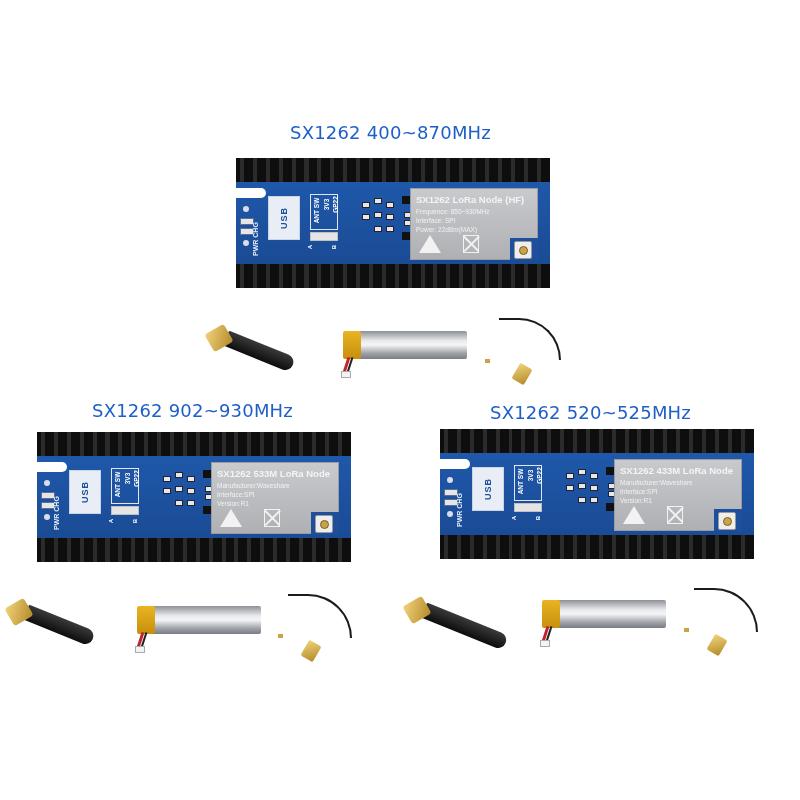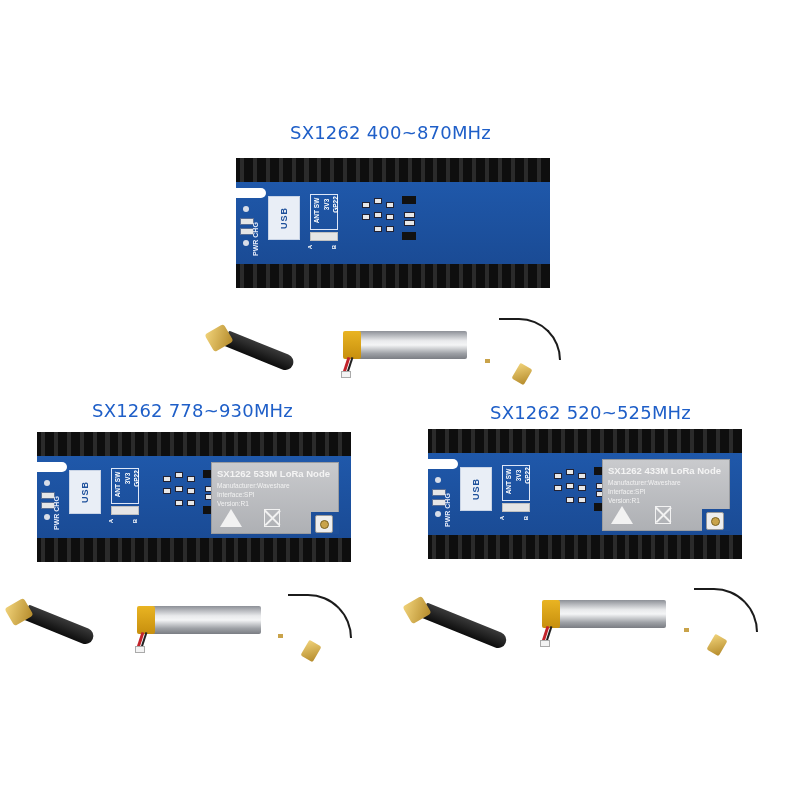--- a/index.html
+++ b/index.html
@@ -78,20 +78,30 @@
     <div class="smd" style="left:150px;top:20px;"></div>
     <div class="smd" style="left:126px;top:32px;"></div>
     <div class="smd" style="left:138px;top:30px;"></div>
     <div class="smd" style="left:150px;top:32px;"></div>
     <div class="smd" style="left:138px;top:44px;"></div>
     <div class="smd" style="left:150px;top:44px;"></div>
     <div class="ic" style="left:166px;top:14px;"></div>
     <div class="smd" style="left:168px;top:30px;width:9px;"></div>
     <div class="smd" style="left:168px;top:38px;width:9px;"></div>
     <div class="ic" style="left:166px;top:50px;"></div>
+    <div class="shield">
+      <div class="shield-title">SX1262 LoRa Node (HF)</div>
+      <div class="shield-line" style="top:19px;">Frequence: 850~930MHz</div>
+      <div class="shield-line" style="top:28px;">Interface: SPI</div>
+      <div class="shield-line" style="top:37px;">Power: 22dBm(MAX)</div>
+      <div class="esd"></div>
+      <div class="bin"></div>
+      <div class="shield-cut"></div>
+      <div class="ufl"></div>
+    </div>
   </div>
   <div class="header-strip bot"></div>
 </div>
 
 <div class="antenna" style="left:208px;top:322px;">
   <div class="ant-body"></div>
     <div class="ant-sma"></div>
 </div>
 <div class="battery" style="left:343px;top:331px;">
   <div class="bat-body"></div>
@@ -99,21 +109,21 @@
   <div class="bat-wire"></div>
     <div class="bat-wire2"></div>
     <div class="bat-plug"></div>
 </div>
 <div class="pigtail" style="left:485px;top:315px;">
   <div class="pig-cable" style="top:3px;left:14px;width:60px;height:40px;"></div>
   <div class="pig-ufl" style="top:44px;"></div>
   <div class="pig-sma" style="left:30px;top:50px;"></div>
 </div>
 
-<div class="title" style="left:92px;top:400px;">SX1262 778~930MHz</div>
+<div class="title" style="left:92px;top:400px;">SX1262 902~930MHz</div>
 
 <div class="board" style="left:37px;top:432px;">
   <div class="header-strip top"></div>
   <div class="pcb-inner">
     <div class="notch"></div>
     <div class="pad" style="top:24px;"></div>
     <div class="led" style="top:36px;"></div>
     <div class="led" style="top:46px;"></div>
     <div class="pad" style="top:58px;"></div>
     <div class="pwr-label" style="top:74px;">PWR CHG</div>
@@ -166,21 +176,21 @@
     <div class="bat-plug"></div>
 </div>
 <div class="pigtail" style="left:278px;top:592px;">
   <div class="pig-cable" style="top:2px;left:10px;width:62px;height:42px;"></div>
   <div class="pig-ufl" style="top:42px;"></div>
   <div class="pig-sma" style="left:26px;top:50px;"></div>
 </div>
 
 <div class="title" style="left:490px;top:402px;">SX1262 520~525MHz</div>
 
-<div class="board" style="left:428px;top:429px;text-align:center;">
+<div class="board" style="left:440px;top:429px;text-align:center;">
   <div class="header-strip top"></div>
   <div class="pcb-inner">
     <div class="notch"></div>
     <div class="pad" style="top:24px;"></div>
     <div class="led" style="top:36px;"></div>
     <div class="led" style="top:46px;"></div>
     <div class="pad" style="top:58px;"></div>
     <div class="pwr-label" style="top:74px;">PWR CHG</div>
     <div class="usb">
         <span>USB</span>

